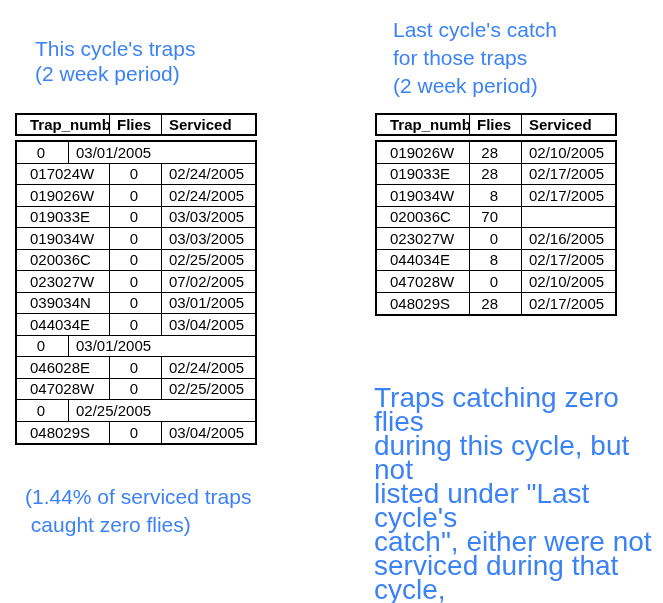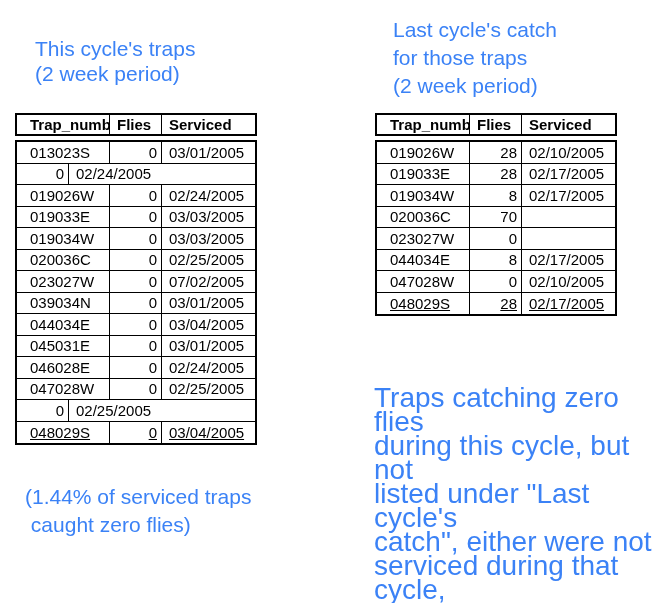--- a/index.html
+++ b/index.html
@@ -37,24 +37,24 @@
     margin-bottom: 4px;
     background: #ffffff;
   }
   .tbody { border: 2px solid #000000; background: #ffffff; }
   .trow {
     display: flex;
     align-items: center;
     height: 21.5px;
     border-bottom: 1px solid #000000;
   }
-  .trow:last-child { border-bottom: none; text-decoration: underline; }
+  .trow:last-child { border-bottom: none; }
   .tcell, .hcell { height: 100%; display: flex; align-items: center; overflow: hidden; }
   .c0 { width: 93px; border-right: 1px solid #000000; padding-left: 13px; }
-  .c1 { width: 52px; border-right: 1px solid #000000; justify-content: flex-end; padding-right: 4px; }
+  .c1 { width: 52px; border-right: 1px solid #000000; justify-content: flex-end; padding-right: 23px; }
   .c2 { flex: 1; padding-left: 7px; }
   .thead .c1 { justify-content: flex-start; padding-left: 7px; }
 </style>
 </head>
 <body>
 
 <div class="canvas">
 
   <div class="caption left-title">This cycle's traps
 (2 week period)</div>
@@ -64,25 +64,25 @@
 (2 week period)</div>
 
   <div class="dtable left-table">
     <div class="thead">
       <div class="hcell c0">Trap_numb</div>
       <div class="hcell c1">Flies</div>
       <div class="hcell c2">Serviced</div>
     </div>
     <div class="tbody">
         <div class="trow">
-          <div class="tcell c0">013023S</div>
           <div class="tcell c1">0</div>
           <div class="tcell c2">03/01/2005</div>
         </div>
         <div class="trow">
+          <div class="tcell c0">017024W</div>
           <div class="tcell c1">0</div>
           <div class="tcell c2">02/24/2005</div>
         </div>
         <div class="trow">
           <div class="tcell c0">019026W</div>
           <div class="tcell c1">0</div>
           <div class="tcell c2">02/24/2005</div>
         </div>
         <div class="trow">
           <div class="tcell c0">019033E</div>
@@ -108,21 +108,20 @@
           <div class="tcell c0">039034N</div>
           <div class="tcell c1">0</div>
           <div class="tcell c2">03/01/2005</div>
         </div>
         <div class="trow">
           <div class="tcell c0">044034E</div>
           <div class="tcell c1">0</div>
           <div class="tcell c2">03/04/2005</div>
         </div>
         <div class="trow">
-          <div class="tcell c0">045031E</div>
           <div class="tcell c1">0</div>
           <div class="tcell c2">03/01/2005</div>
         </div>
         <div class="trow">
           <div class="tcell c0">046028E</div>
           <div class="tcell c1">0</div>
           <div class="tcell c2">02/24/2005</div>
         </div>
         <div class="trow">
           <div class="tcell c0">047028W</div>
@@ -163,20 +162,21 @@
           <div class="tcell c1">8</div>
           <div class="tcell c2">02/17/2005</div>
         </div>
         <div class="trow">
           <div class="tcell c0">020036C</div>
           <div class="tcell c1">70</div>
         </div>
         <div class="trow">
           <div class="tcell c0">023027W</div>
           <div class="tcell c1">0</div>
+          <div class="tcell c2">02/16/2005</div>
         </div>
         <div class="trow">
           <div class="tcell c0">044034E</div>
           <div class="tcell c1">8</div>
           <div class="tcell c2">02/17/2005</div>
         </div>
         <div class="trow">
           <div class="tcell c0">047028W</div>
           <div class="tcell c1">0</div>
           <div class="tcell c2">02/10/2005</div>

